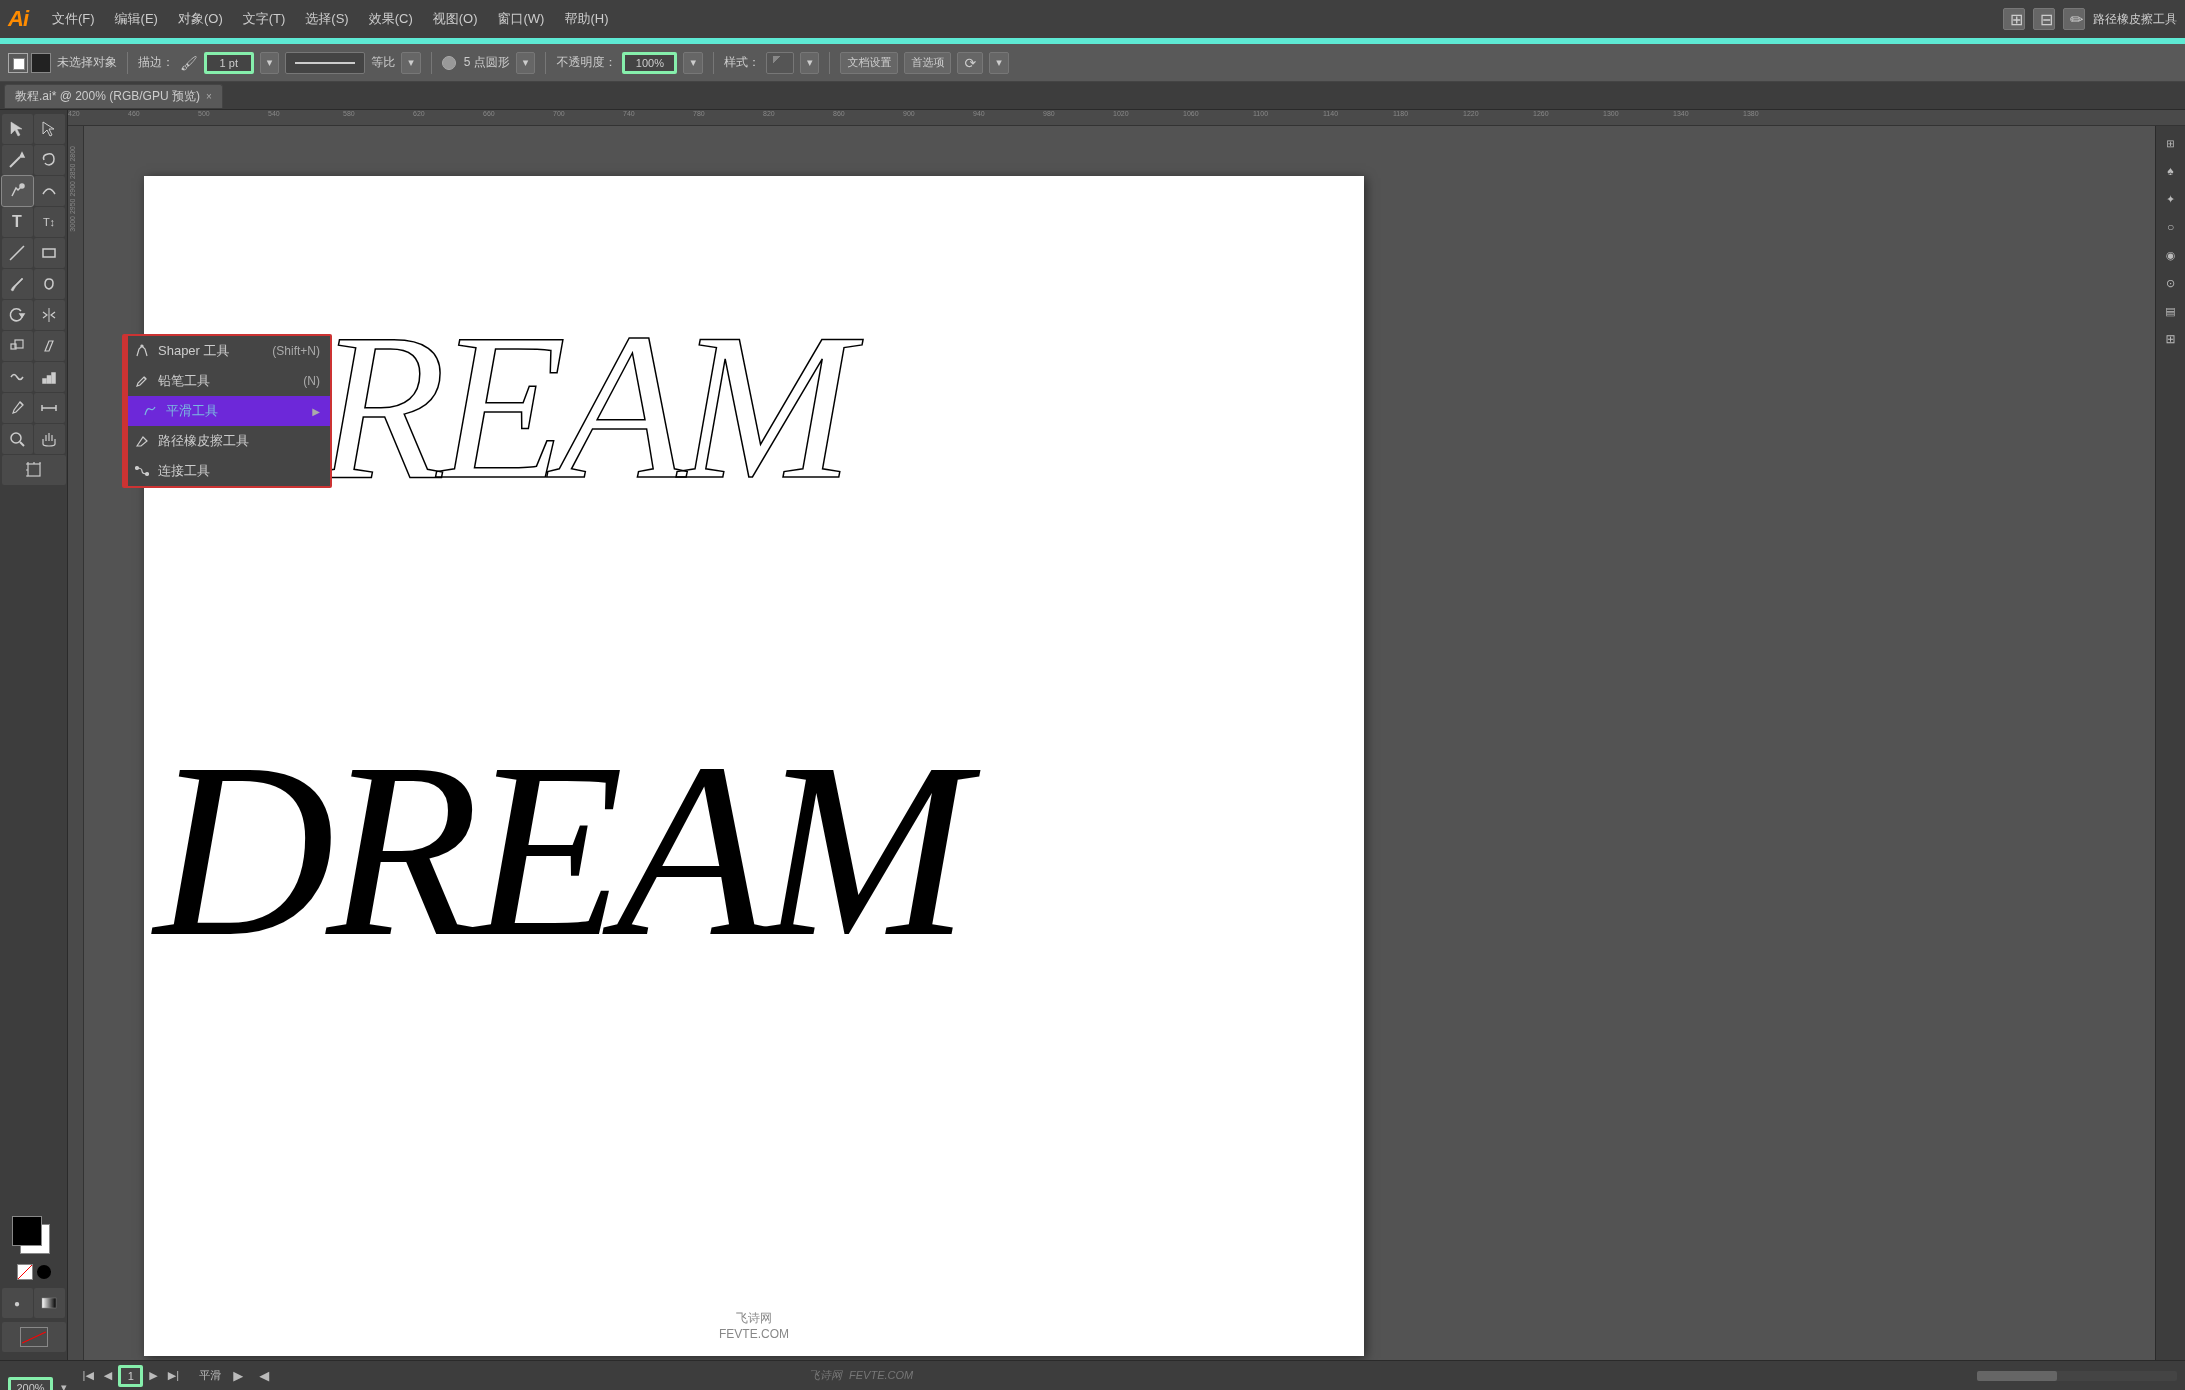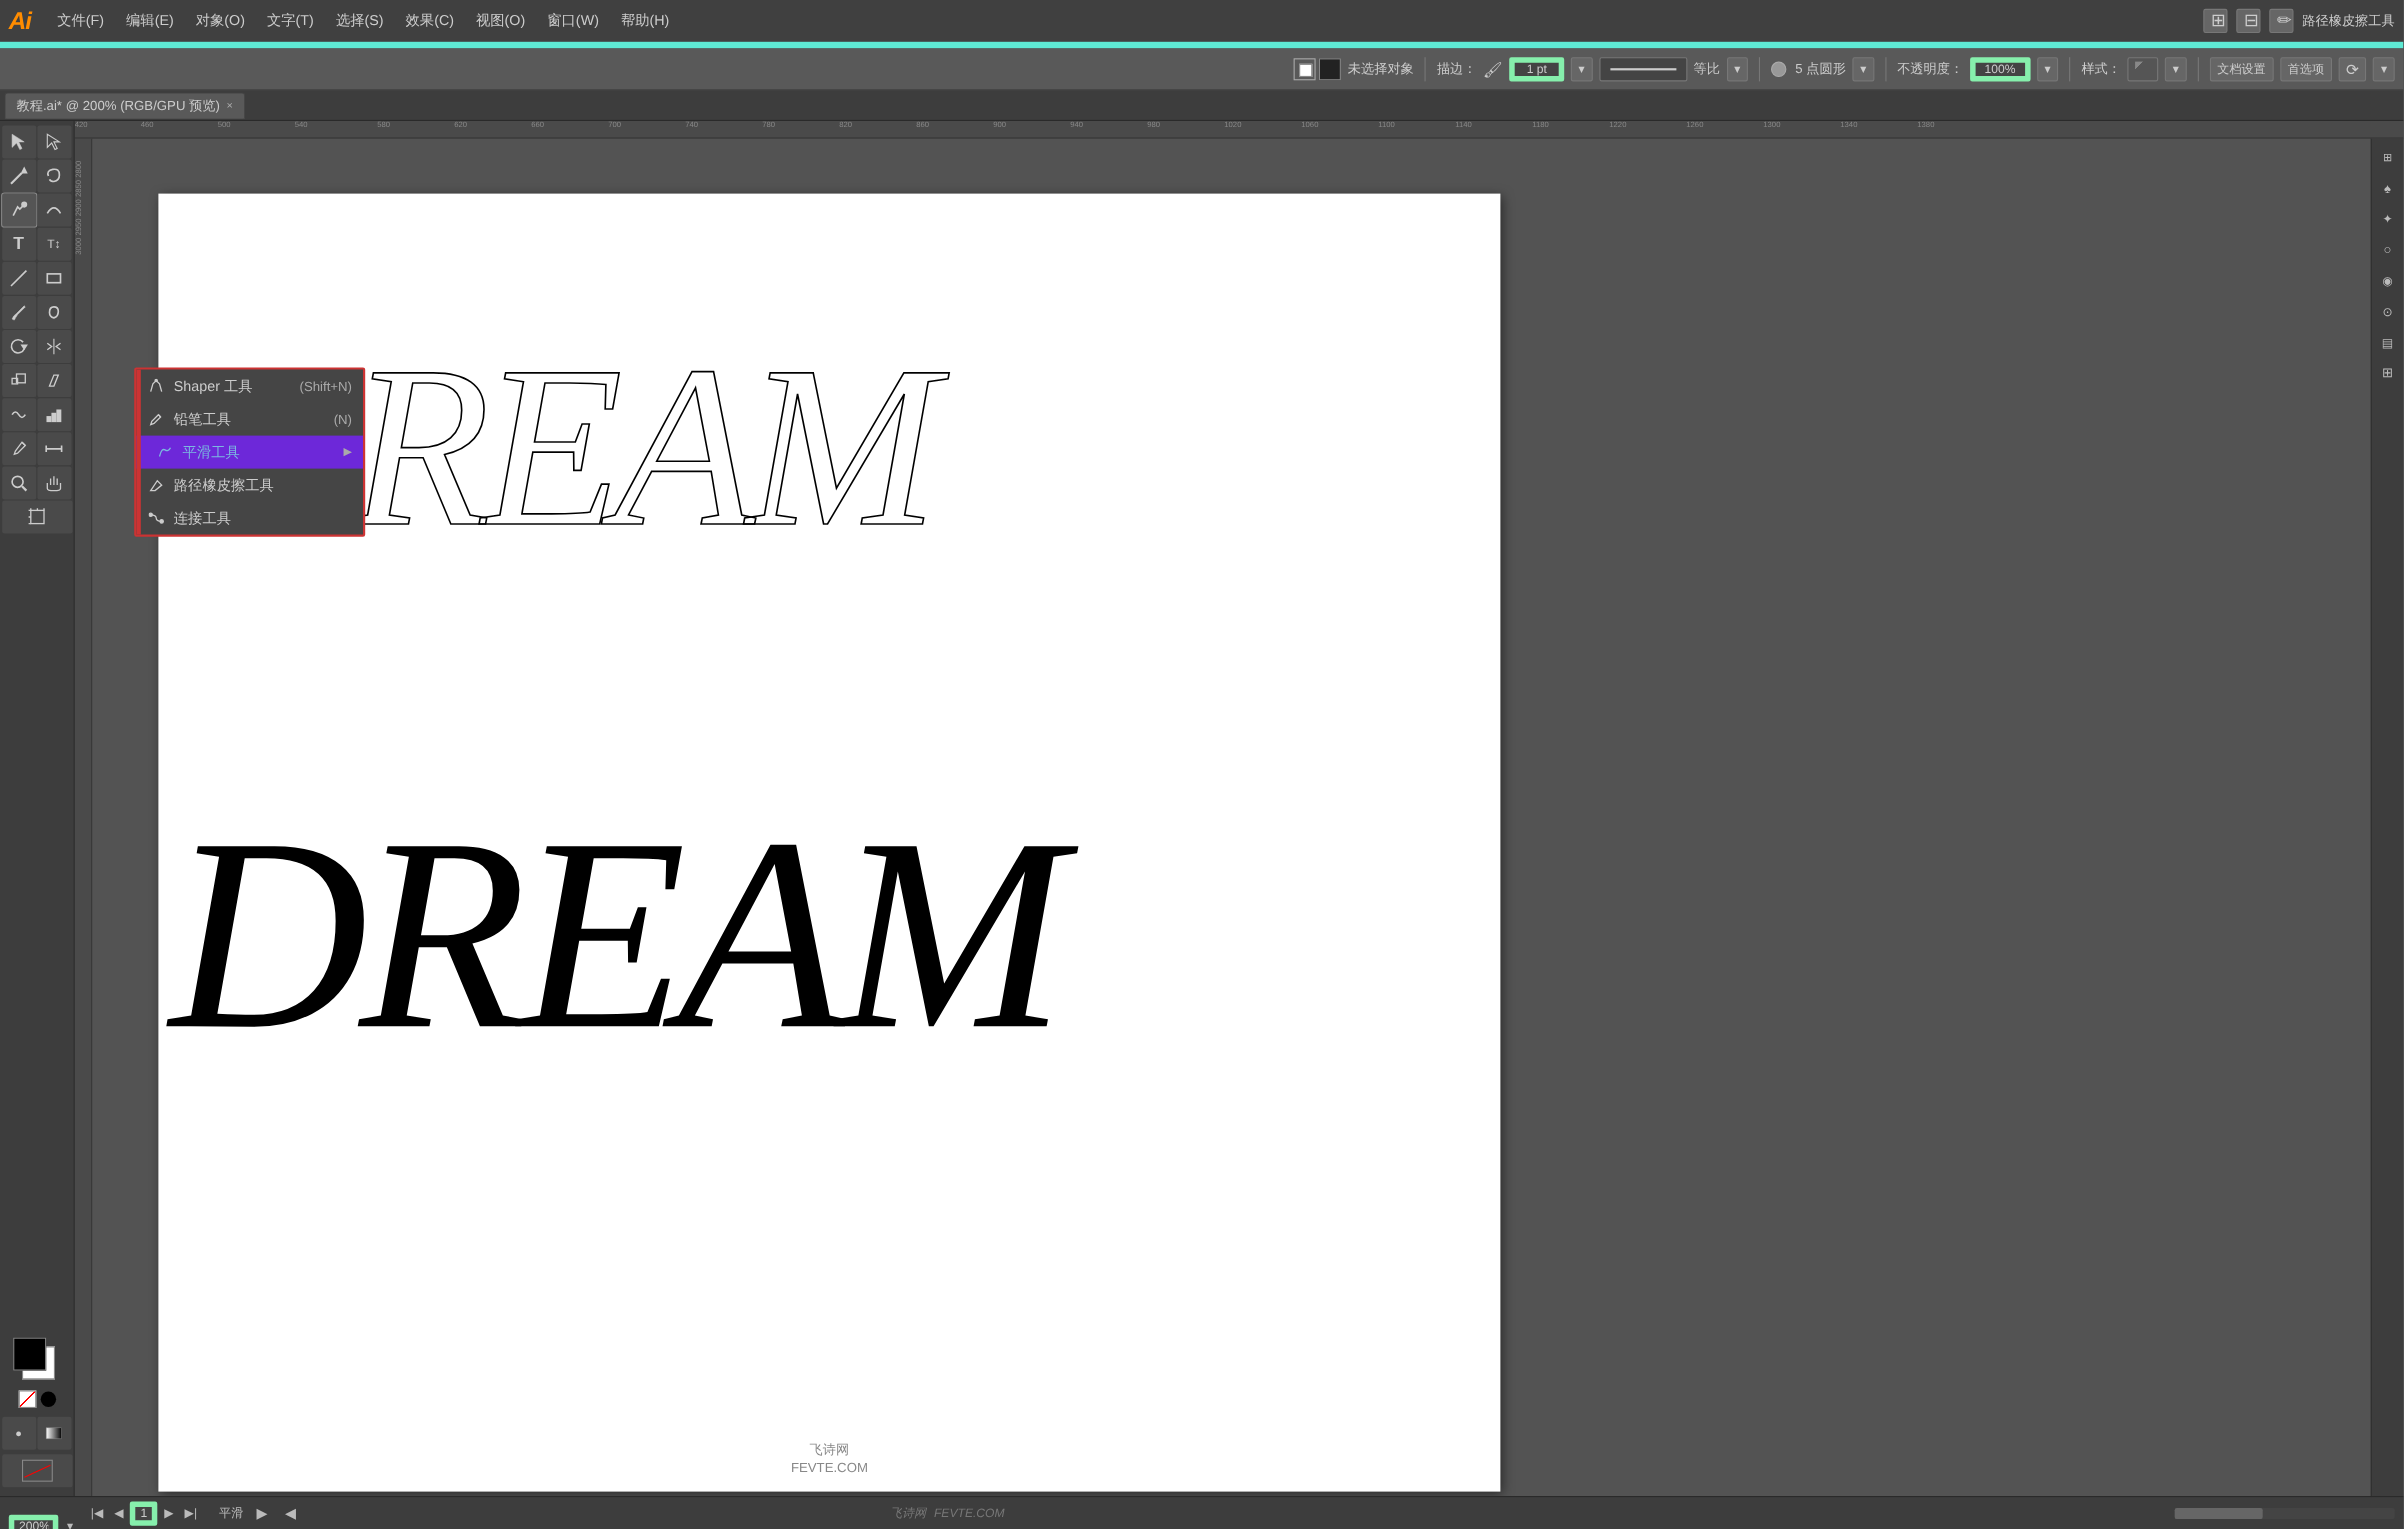--- a/index.html
+++ b/index.html
@@ -44,21 +44,20 @@
     #toolbar {
       display: flex;
       align-items: center;
       height: 38px;
       background: #595959;
       padding: 0 8px;
       gap: 6px;
       border-bottom: 1px solid #444;
       font-size: 12px;
       color: #ccc;
-      justify-content: flex-end;
     }
     .toolbar-label { font-size: 12px; color: #ccc; }
     .toolbar-btn {
       background: #666;
       border: 1px solid #777;
       border-radius: 2px;
       color: #ccc;
       font-size: 11px;
       padding: 2px 6px;
       cursor: pointer;
@@ -67,21 +66,21 @@
       align-items: center;
     }
     .toolbar-separator {
       width: 1px;
       height: 22px;
       background: #777;
       margin: 0 4px;
     }
     .toolbar-input {
       background: #444;
-      border: 5px solid #86efac;
+      border: 3px solid #86efac;
       border-radius: 2px;
       color: #ccc;
       font-size: 11px;
       padding: 2px 4px;
       height: 22px;
       width: 48px;
       text-align: center;
     }
     .toolbar-line-preview {
       width: 80px;

